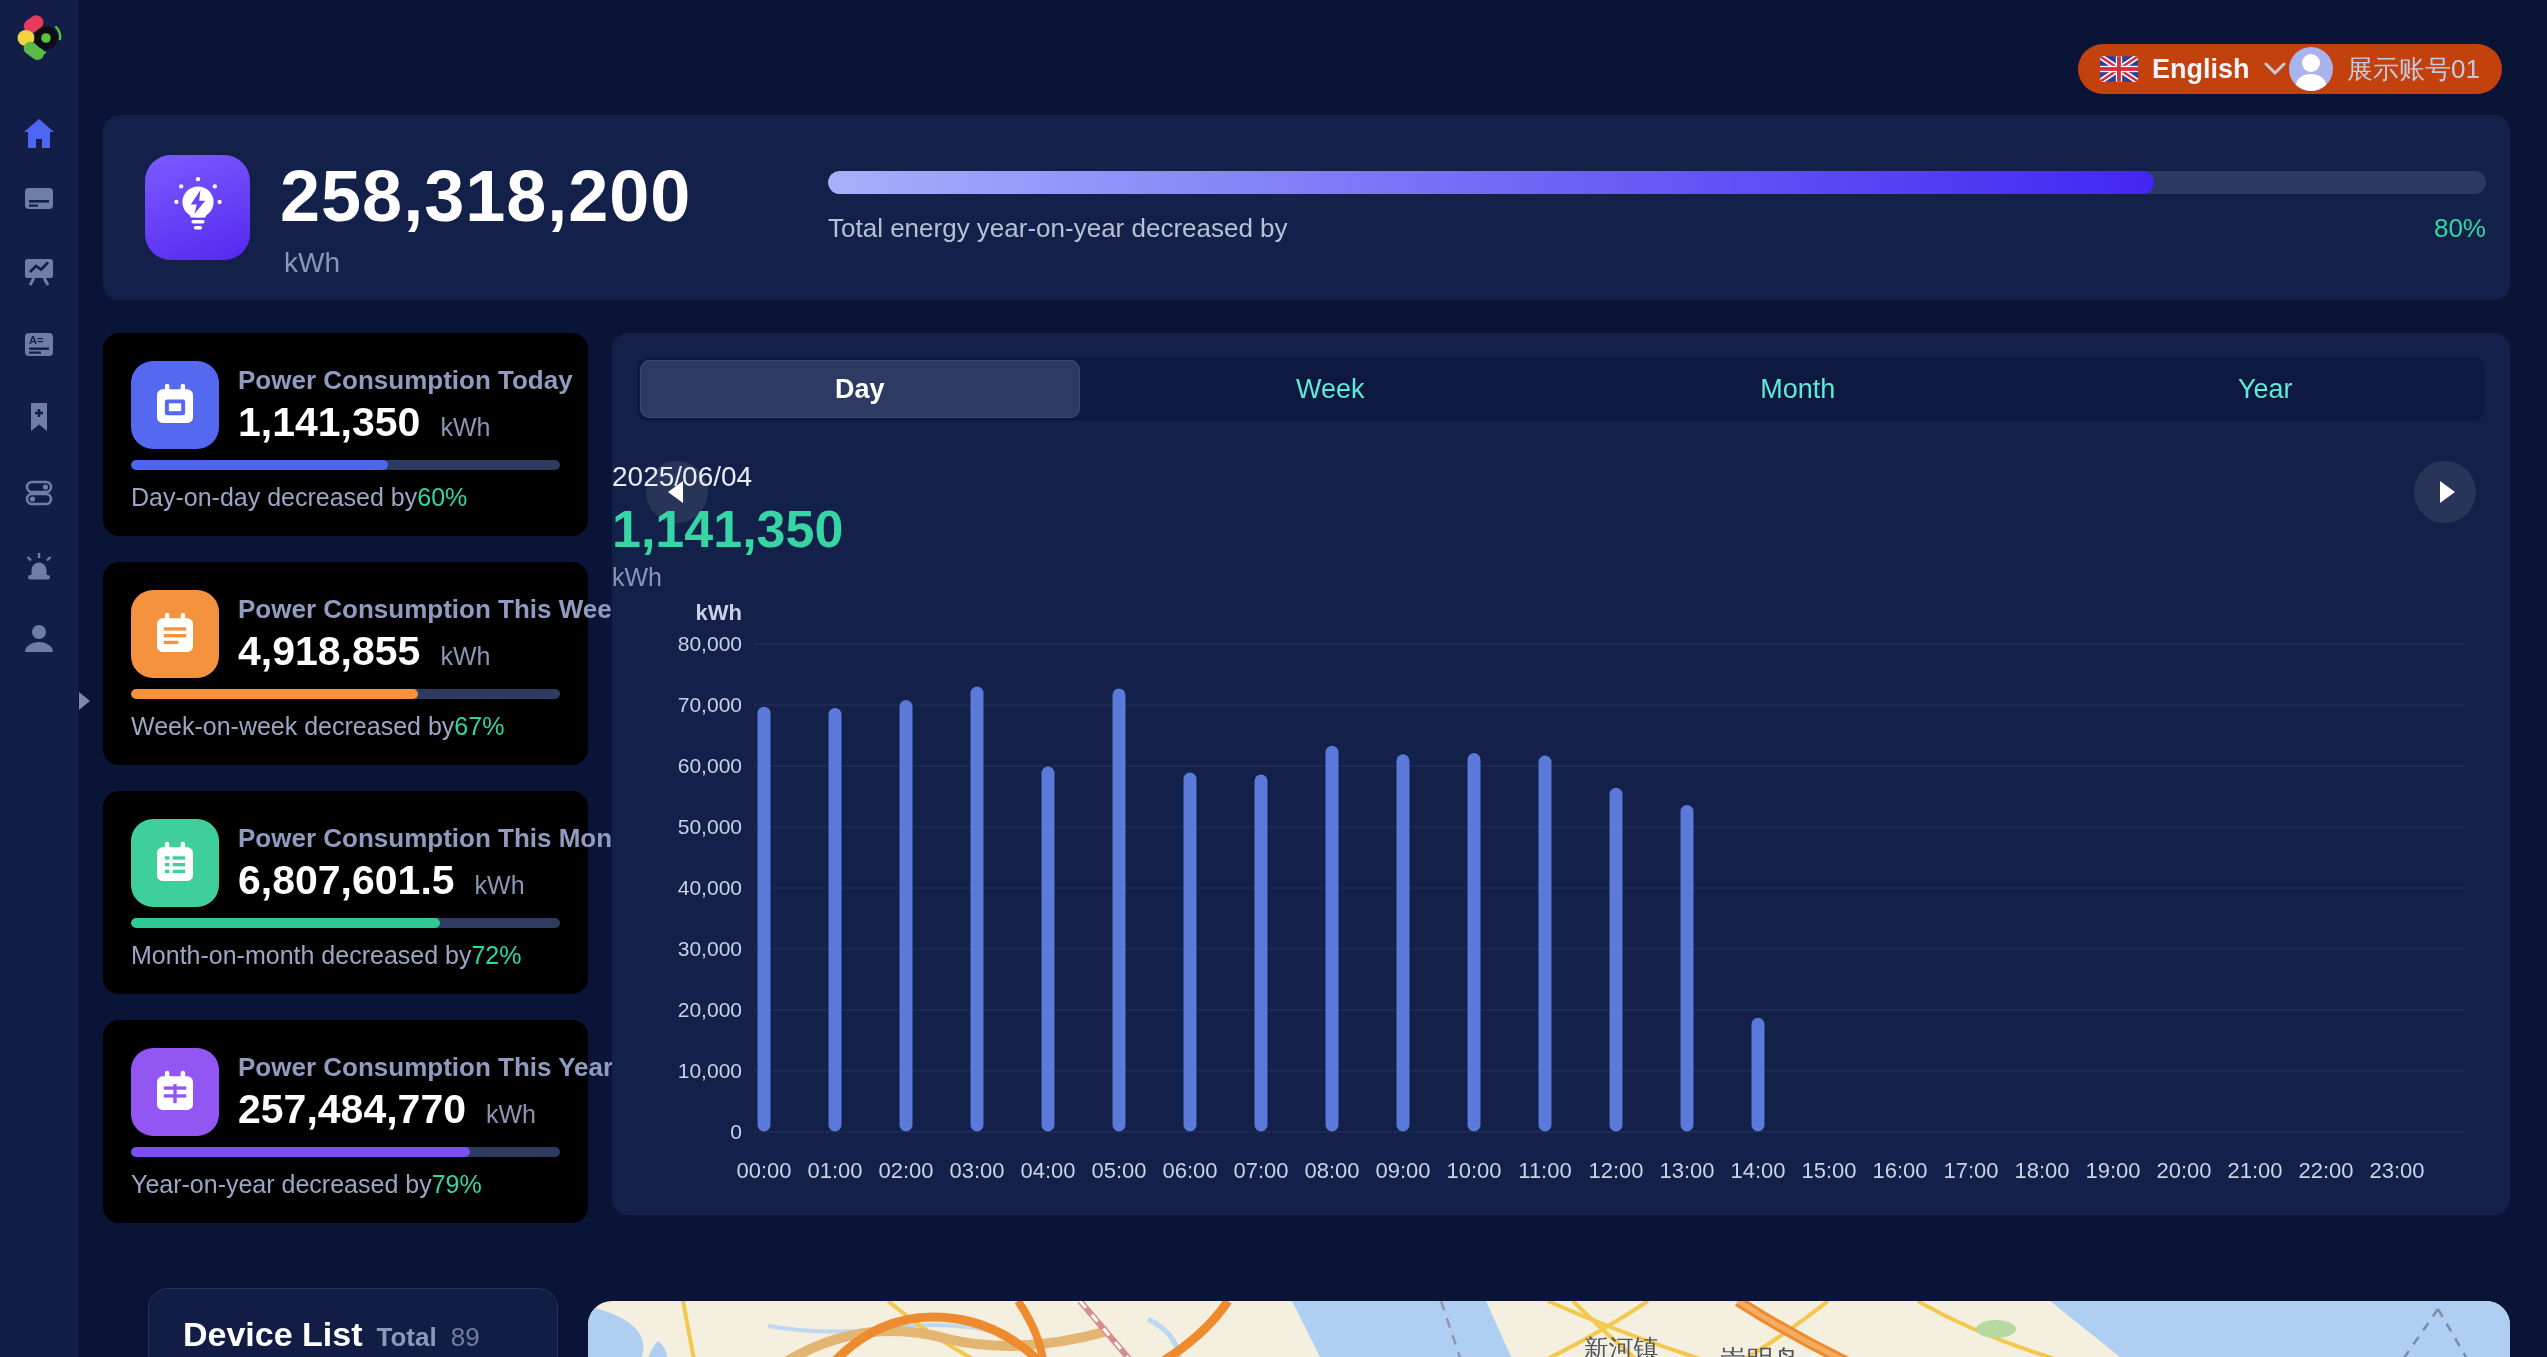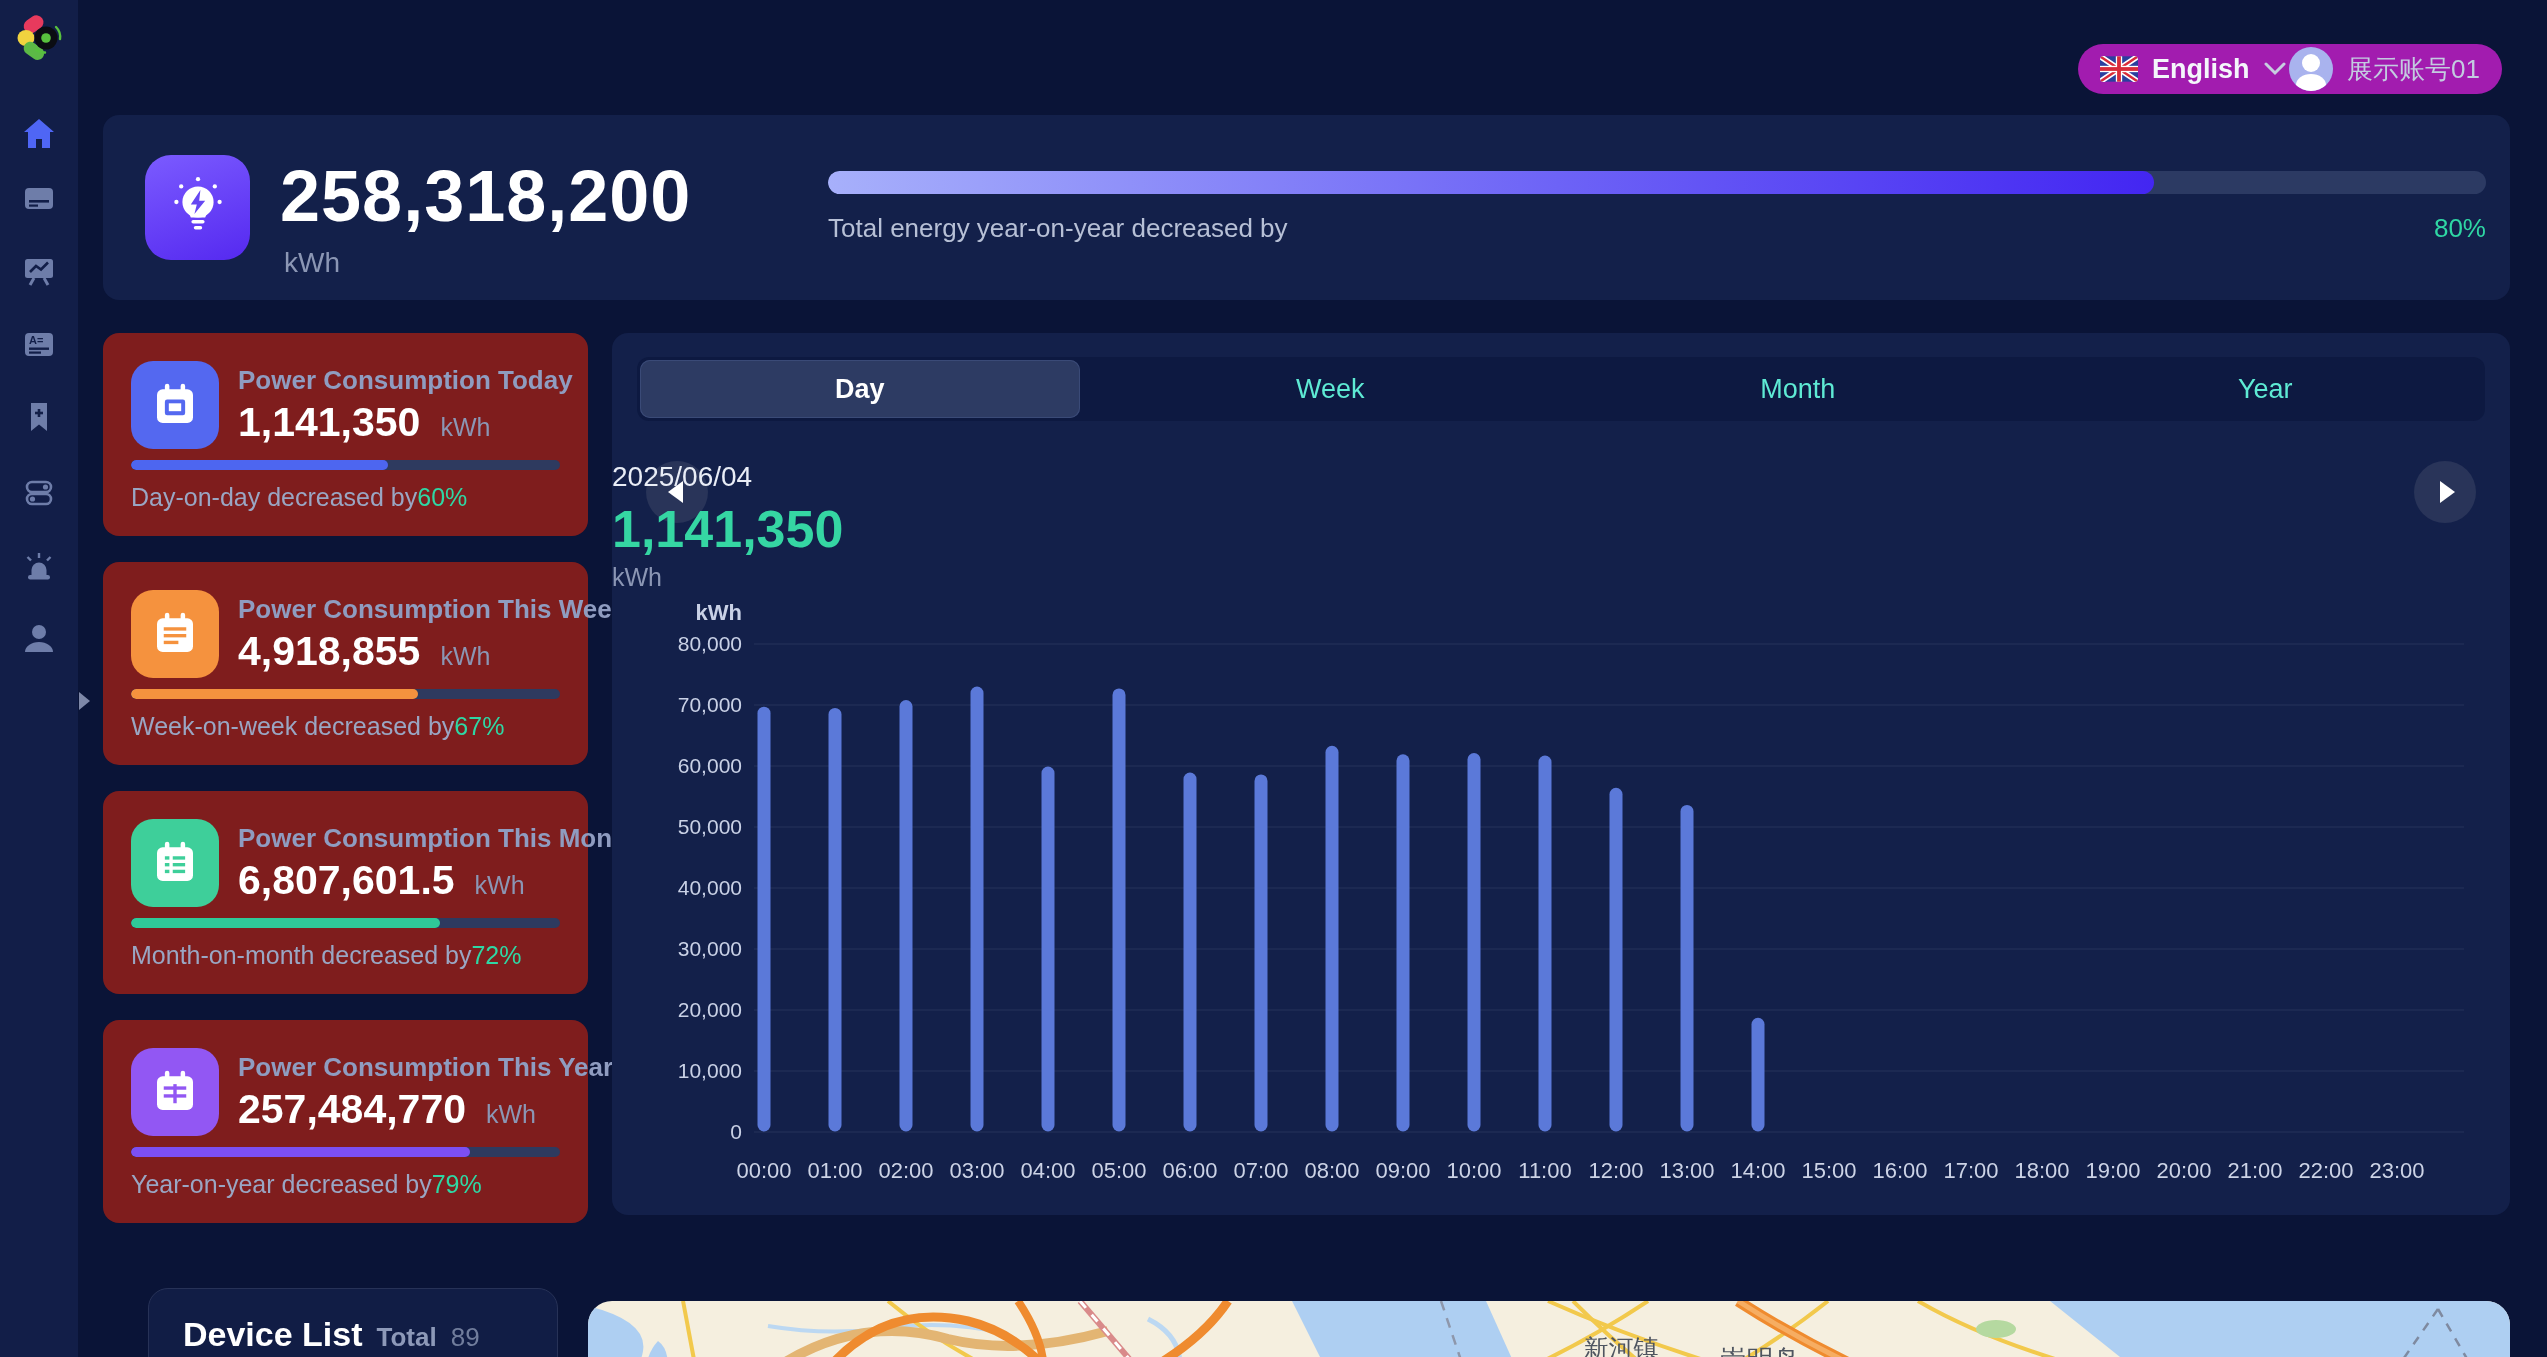--- a/index.html
+++ b/index.html
@@ -6,40 +6,40 @@
   .screen{position:relative;width:2547px;height:1357px;overflow:hidden;background:#0a1437;
           font-family:"Liberation Sans", sans-serif;color:#fff;}
   
   .sidebar{position:absolute;left:0;top:0;width:78px;height:1357px;background:#121e48;}
   .logo{position:absolute;left:10px;top:8px;width:58px;height:58px;}
   .side-icon{position:absolute;left:19px;width:40px;height:40px;}
   .collapse-handle{position:absolute;left:79px;top:692px;width:0;height:0;
      border-top:9px solid transparent;border-bottom:9px solid transparent;border-left:11px solid #7e88a8;}
   
   .topbar-pill{position:absolute;left:2078px;top:44px;width:424px;height:50px;border-radius:25px;
-     background:#a21caf;display:flex;align-items:center;padding:16px 22px;box-sizing:border-box;}
+     background:#c2410c;display:flex;align-items:center;padding:16px 22px;box-sizing:border-box;}
   .lang-label{font-size:27px;font-weight:600;color:#f4f6fb;margin:0 14px 0 14px;}
   .account{display:flex;align-items:center;margin-left:auto;gap:14px;}
   .avatar{width:44px;height:44px;border-radius:50%;background:#a9b3ee;position:relative;overflow:hidden;}
   .avatar:before{content:"";position:absolute;left:13px;top:7px;width:18px;height:18px;border-radius:50%;background:#fff;}
   .avatar:after{content:"";position:absolute;left:7px;top:27px;width:30px;height:22px;border-radius:50% 50% 0 0;background:#fff;}
   .account-name{font-size:26px;color:#c3cbe0;}
   
   .header-panel{position:absolute;left:103px;top:115px;width:2407px;height:185px;border-radius:16px;background:#13204a;}
   .bulb-badge{position:absolute;left:42px;top:40px;width:105px;height:105px;border-radius:26px;
      background:linear-gradient(160deg,#7b5bff 0%,#5529f0 100%);display:flex;align-items:center;justify-content:center;}
   .total-value{position:absolute;left:177px;top:40px;font-size:72px;font-weight:700;color:#fff;letter-spacing:1px;}
   .total-unit{position:absolute;left:181px;top:132px;font-size:28px;color:#8b96b4;}
   .header-progress{position:absolute;left:725px;top:56px;width:1658px;height:23px;border-radius:12px;background:#2c3a63;overflow:hidden;}
   .header-progress .fill{height:100%;border-radius:12px;background:linear-gradient(90deg,#a7b0fb 0%,#6d63f6 55%,#4326f2 100%);}
   .header-progress-row{position:absolute;left:725px;top:98px;width:1658px;display:flex;justify-content:space-between;align-items:center;}
   .hp-label{font-size:26px;color:#b7c0d6;}
   .hp-pct{font-size:26px;color:#2fd7a4;}
   
-  .stat-card{position:absolute;left:103px;width:485px;height:203px;border-radius:16px;background:#7f1d1d;}
+  .stat-card{position:absolute;left:103px;width:485px;height:203px;border-radius:16px;background:#000000;}
   .sc-icon{position:absolute;left:28px;top:28px;width:88px;height:88px;border-radius:22px;display:flex;align-items:center;justify-content:center;}
   .sc-title{position:absolute;left:135px;top:32px;font-size:26px;font-weight:700;color:#8f9cc0;white-space:nowrap;}
   .sc-valrow{position:absolute;left:135px;top:66px;display:flex;align-items:baseline;gap:20px;white-space:nowrap;}
   .sc-value{font-size:41px;font-weight:700;color:#fff;}
   .sc-unit{font-size:25px;color:#8b96b4;}
   .sc-bar{position:absolute;left:28px;top:127px;width:429px;height:10px;border-radius:5px;background:#2e3a5f;overflow:hidden;}
   .sc-bar .fill{height:100%;border-radius:5px;}
   .sc-foot{position:absolute;left:28px;top:150px;width:429px;display:flex;justify-content:flex-start;align-items:center;}
   .sc-flabel{font-size:25px;color:#9aa6c3;}
   .sc-fpct{font-size:25px;color:#2fd7a4;}

